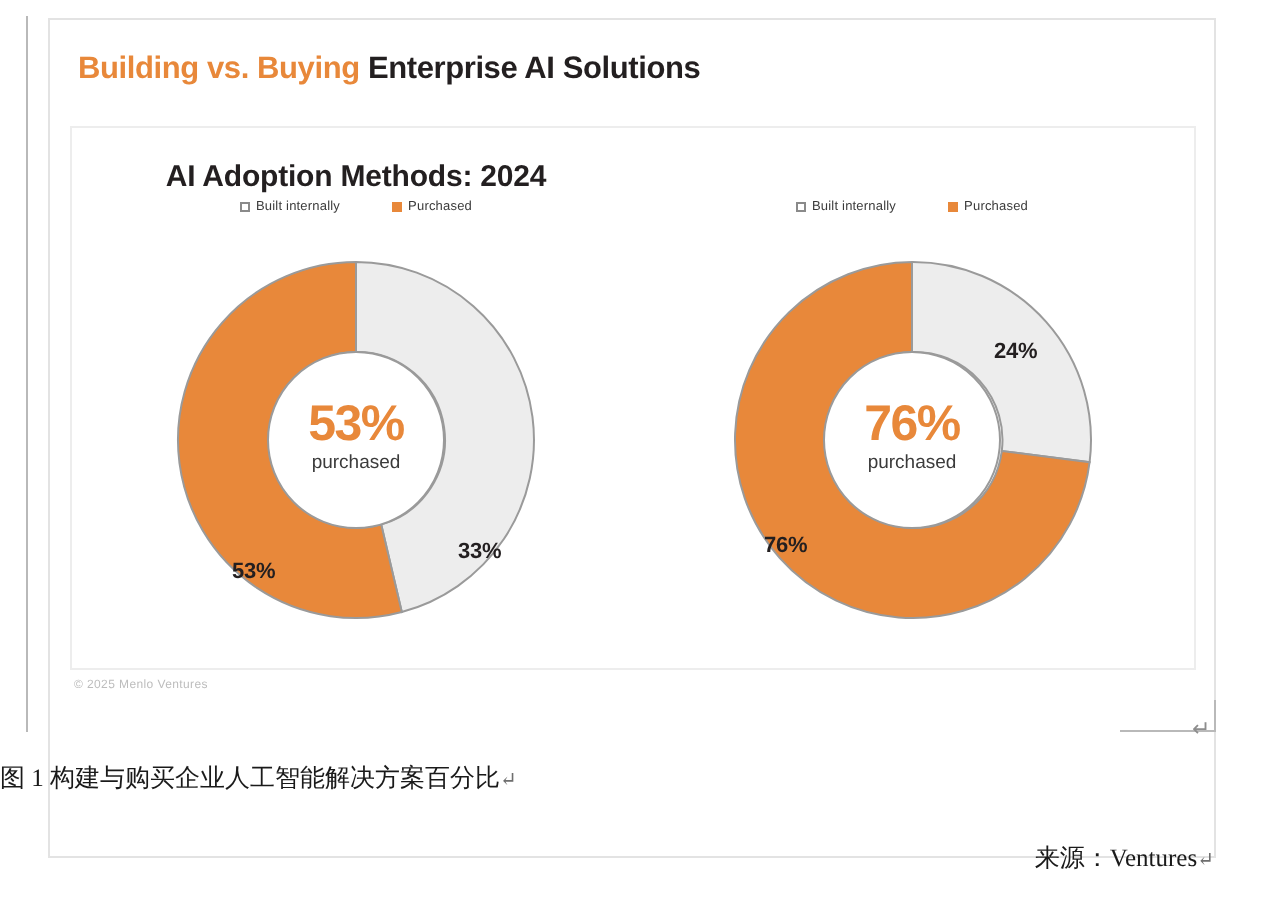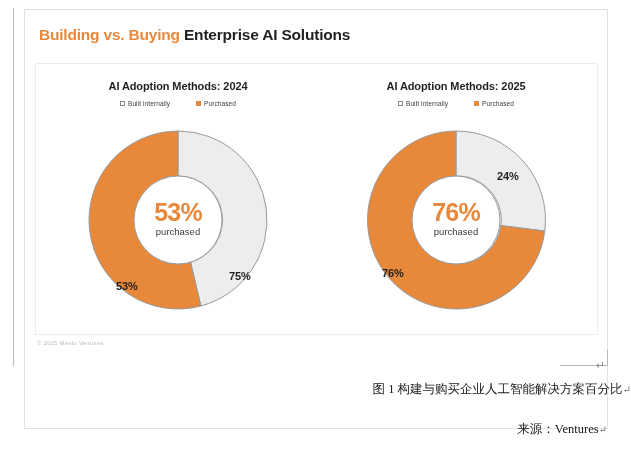--- a/index.html
+++ b/index.html
@@ -48,21 +48,21 @@
     font-size:6px;color:#bdbdbd;letter-spacing:0.2px;
   }
 
   
   .donut-block{position:absolute;top:0;width:280px;height:272px;}
   #donut-block-2024{left:2px;}
   #donut-block-2025{left:280px;}
 
   .donut-title{
     position:absolute;top:16px;left:0;width:100%;text-align:center;
-    font-size:11px;font-weight:bold;color:#231f20;letter-spacing:-0.1px;
+    font-size:15px;font-weight:bold;color:#231f20;letter-spacing:-0.1px;
   }
   .legend{
     position:absolute;top:36px;left:0;width:100%;
     display:flex;justify-content:center;align-items:center;gap:26px;
   }
   .legend-item{display:flex;align-items:center;gap:3px;}
   .legend-swatch{width:5px;height:5px;box-sizing:border-box;}
   .legend-swatch.internal{background:#ffffff;border:1px solid #8a8a8a;}
   .legend-swatch.purchased{background:#e8883a;border:1px solid #e8883a;}
   .legend-label{font-size:6.5px;color:#3b3b3b;letter-spacing:0.1px;}
@@ -79,21 +79,21 @@
     position:absolute;left:0;width:100%;text-align:center;top:100px;
     font-size:9.5px;color:#3b3b3b;
   }
   .slice-label{
     position:absolute;font-size:11px;font-weight:bold;color:#231f20;
     letter-spacing:-0.1px;
   }
 
   
   #figure-caption{
-    position:absolute;left:0;top:381px;width:631px;text-align:right;
+    position:absolute;left:0;top:381px;width:631px;text-align:left;
     font-family:"Liberation Serif","DejaVu Serif",serif;
     font-size:12.5px;color:#1a1a1a;
   }
   #figure-caption .ret{color:#6e6e6e;font-size:10px;}
   #source-line{
     position:absolute;right:24px;top:421px;
     font-family:"Liberation Serif","DejaVu Serif",serif;
     font-size:12.5px;color:#1a1a1a;white-space:nowrap;
   }
   #source-line .ret{color:#6e6e6e;font-size:10px;}
@@ -131,25 +131,24 @@
           <path d="M94 5 A89 89 0 0 1 116.9 180.0 L106.6 136.3 A44 44 0 0 0 94 50 Z" fill="#EDEDED" stroke="#9a9a9a" stroke-width="1"></path>
 
           <path d="M116.9 180.0 A89 89 0 1 1 94 5 L94 50 A44 44 0 1 0 106.6 136.3 Z" fill="#E8883A" stroke="#9a9a9a" stroke-width="1"></path>
           <circle cx="94" cy="94" r="44" fill="#ffffff" stroke="#9a9a9a" stroke-width="1"></circle>
         </svg>
         <div class="center-pct">53%</div>
         <div class="center-sub">purchased</div>
       </div>
 
       <div class="slice-label" style="left:78px;top:216px;">53%</div>
-      <div class="slice-label" style="left:191px;top:206px;">75%</div>
+      <div class="slice-label" style="left:191px;top:206px;">33%</div>
     </div>
 
     <div class="donut-block" id="donut-block-2025">
-      <div class="donut-title">AI Adoption Methods: 2025</div>
 
       <div class="legend">
         <div class="legend-item">
           <span class="legend-swatch internal"></span>
           <span class="legend-label">Built internally</span>
         </div>
         <div class="legend-item">
           <span class="legend-swatch purchased"></span>
           <span class="legend-label">Purchased</span>
         </div>

